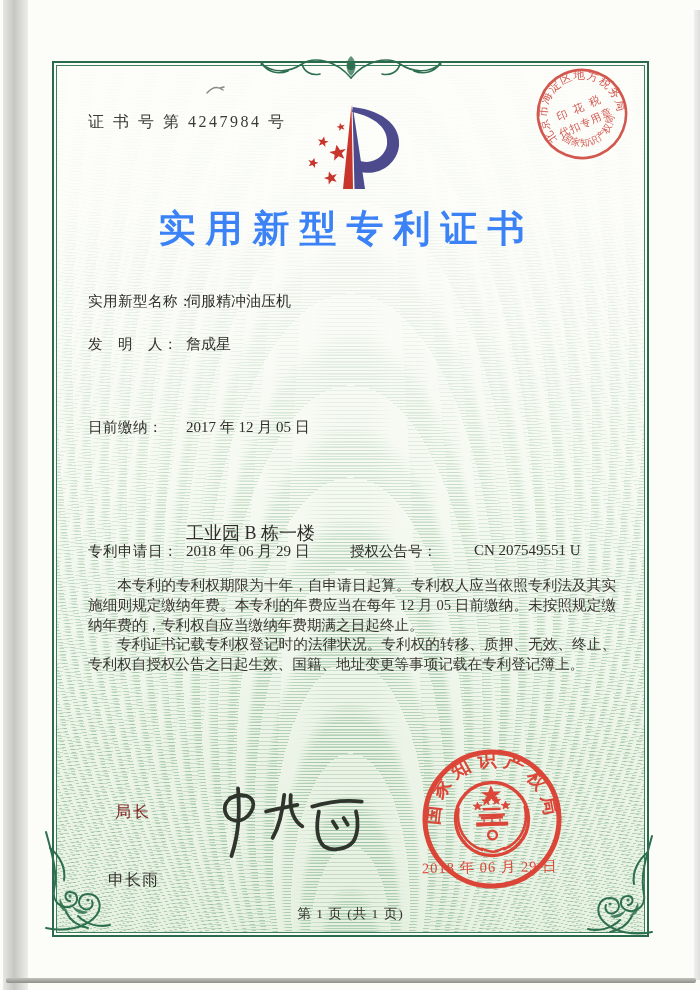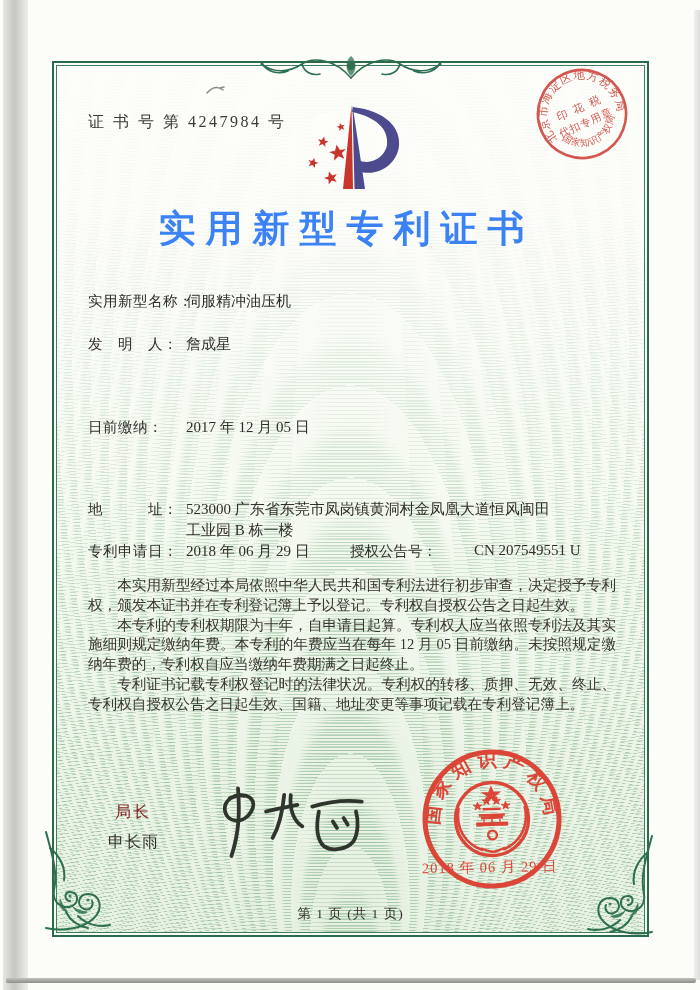--- a/index.html
+++ b/index.html
@@ -39,29 +39,29 @@
 
   .title { position:absolute; left:52px; top:204px; width:579px; text-align:center;
     font-size:37px; font-weight:700; letter-spacing:10px; text-indent:10px;
     color:#3b82f6; }
 
   .row { position:absolute; left:88px; width:548px; font-size:15px; color:#302e2a; }
   .row .lbl { font-size:14.5px; letter-spacing:0.5px; }
   .row .val { position:absolute; left:98px; top:0; white-space:nowrap; }
   .row .lbl2 { position:absolute; left:262px; top:0; font-size:14.5px; }
   .row .val2 { position:absolute; left:346px; top:0; white-space:nowrap;margin-left:40px; }
-  .addr2 { position:absolute; left:186px; top:521px; font-size:15px; color:#302e2a; }
+  .addr2 { position:absolute; left:186px; top:521px; font-size:18px; color:#302e2a; }
 
   .paras { position:absolute; left:88px; top:576px; width:528px; color:#38362f; }
   .paras p { margin:0; font-size:14.6px; line-height:19.8px;
     text-indent:2em; text-align:justify; }
 
   .officer-title { position:absolute; left:115px; top:802px; font-size:16px;
     letter-spacing:2px; color:#7f1d1d; }
-  .officer-name { position:absolute; left:108px; top:832px; font-size:16px;
+  .officer-name { position:absolute; left:108px; top:870px; font-size:16px;
     letter-spacing:1px; color:#33312c; }
   .signature { position:absolute; left:205px; top:780px; }
 
   .agency-seal { position:absolute; left:419px; top:746px; opacity:0.93; }
 
   .corner-orn { position:absolute; }
   .corner-br { left:576px; top:832px; }
   .corner-bl { left:42px; top:828px; transform:scaleX(-1); }
   .garland { position:absolute; left:246px; top:52px; }
 
@@ -140,34 +140,29 @@
     <span class="val">詹成星</span>
   </div>
   <div class="row" style="top:292px">
     <span class="lbl">实用新型名称：</span>
     <span class="val">伺服精冲油压机</span>
   </div>
   <div class="row" style="top:418px">
     <span class="lbl">日前缴纳：</span>
     <span class="val">2017 年 12 月 05 日</span>
   </div>
-  <div class="row" style="top:500px">
-    <span class="lbl">地　　　址：</span>
-    <span class="val">523000 广东省东莞市凤岗镇黄洞村金凤凰大道恒风闽田</span>
-  </div>
   <div class="addr2">工业园 B 栋一楼</div>
   <div class="row" style="top:542px">
     <span class="lbl">专利申请日：</span>
     <span class="val">2018 年 06 月 29 日</span>
     <span class="lbl2">授权公告号：</span>
     <span class="val2">CN 207549551 U</span>
   </div>
 
   <div class="paras">
-    <p>本实用新型经过本局依照中华人民共和国专利法进行初步审查，决定授予专利权，颁发本证书并在专利登记簿上予以登记。专利权自授权公告之日起生效。</p>
     <p>本专利的专利权期限为十年，自申请日起算。专利权人应当依照专利法及其实施细则规定缴纳年费。本专利的年费应当在每年 12 月 05 日前缴纳。未按照规定缴纳年费的，专利权自应当缴纳年费期满之日起终止。</p>
     <p>专利证书记载专利权登记时的法律状况。专利权的转移、质押、无效、终止、专利权自授权公告之日起生效、国籍、地址变更等事项记载在专利登记簿上。</p>
   </div>
 
   <div class="officer-title">局长</div>
   <div class="officer-name">申长雨</div>
   <svg class="signature" width="165" height="82" viewBox="0 0 200 95">
     <g stroke="#2f352c" stroke-width="4.6" fill="none" stroke-linecap="round" stroke-linejoin="round">
       <path d="M30,20 C52,10 64,22 56,36 C47,52 26,50 24,34 C23,22 36,14 48,17"></path>
       <path d="M40,8 C42,34 42,60 32,90"></path>

